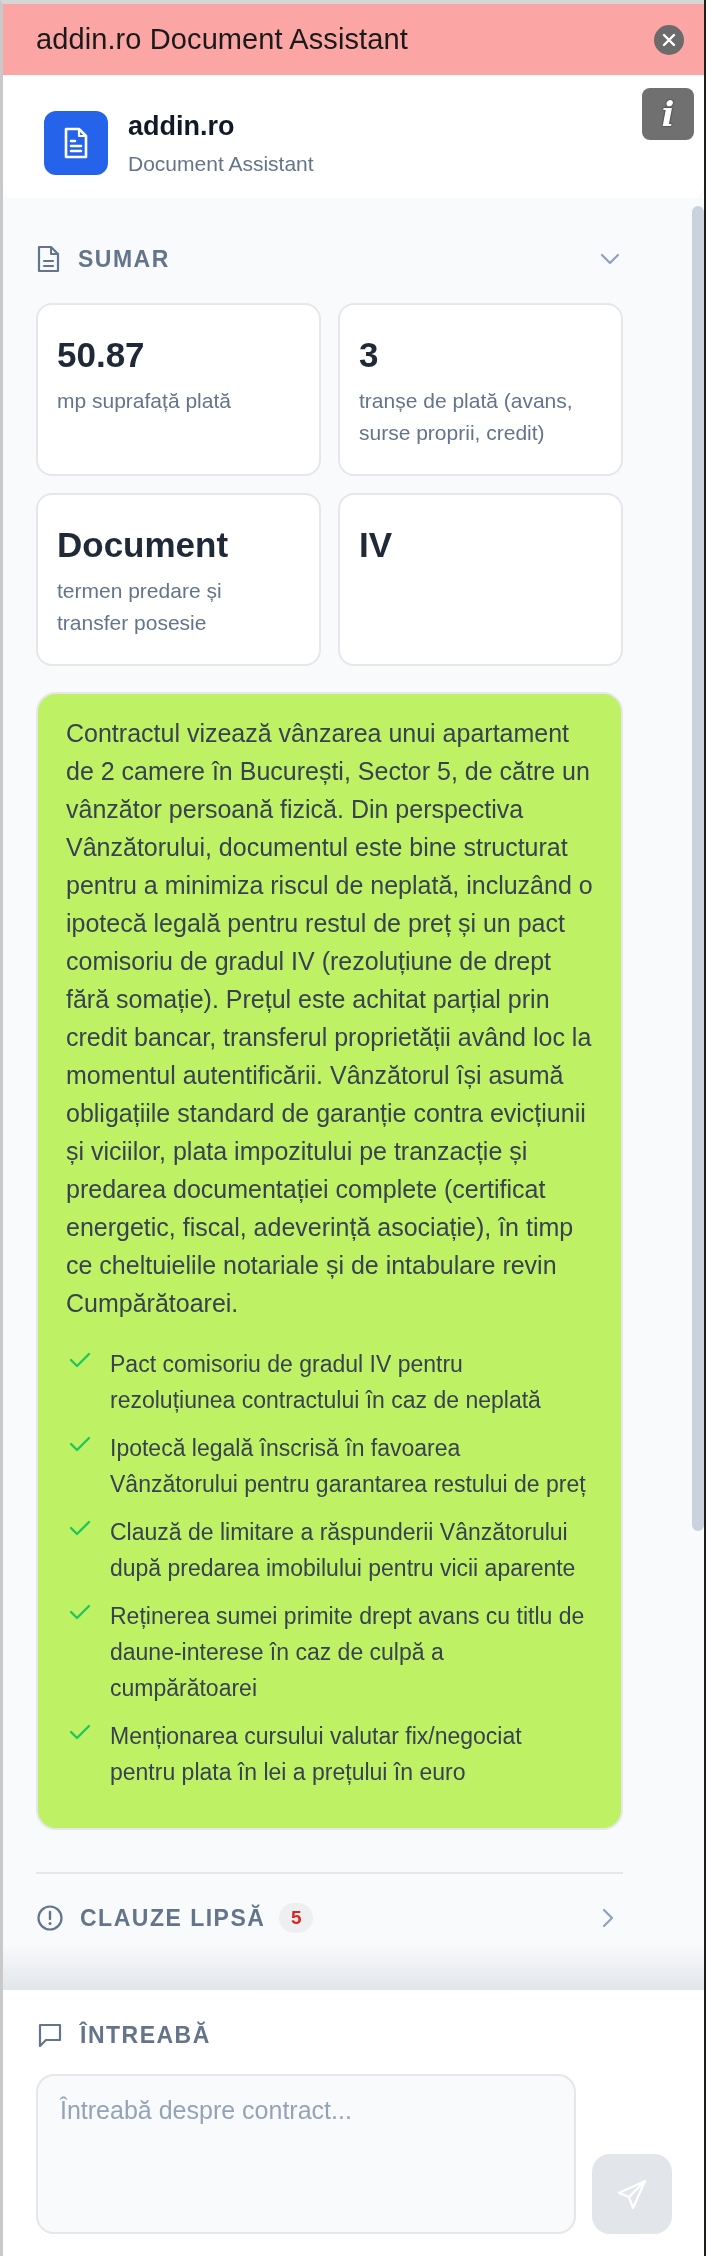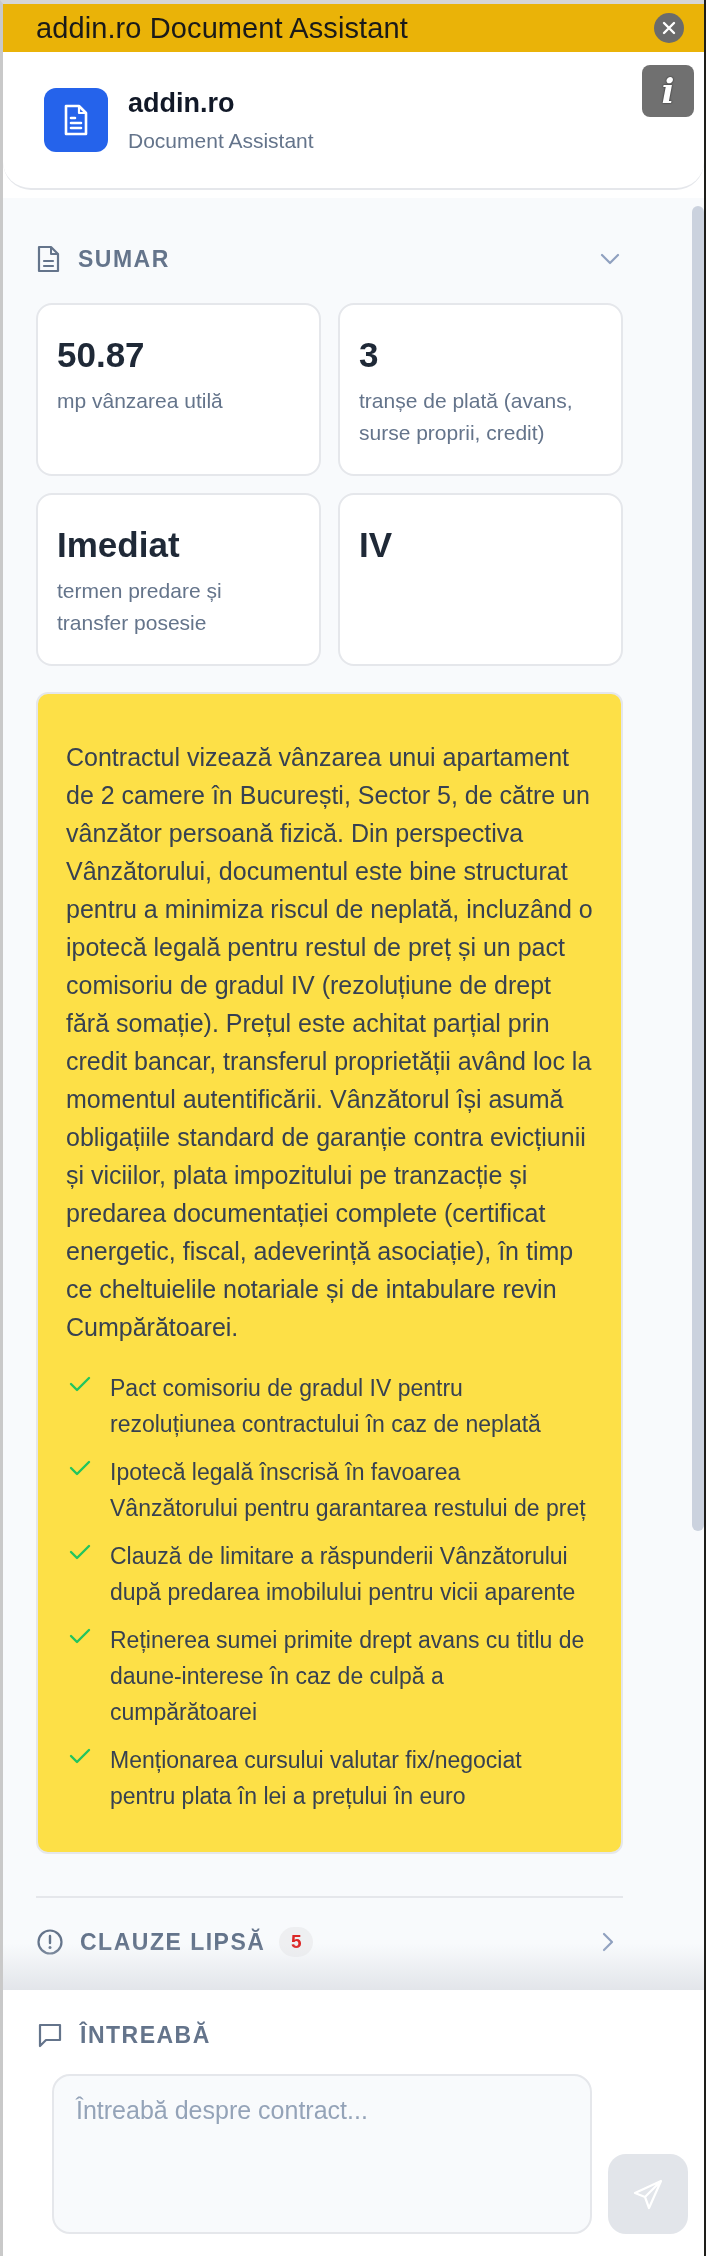--- a/index.html
+++ b/index.html
@@ -5,21 +5,21 @@
   * { box-sizing: border-box; margin: 0; padding: 0; }
   html, body { width: 706px; height: 2256px; overflow: hidden; background: #1e1e1a; }
   body { font-family: "Liberation Sans", "DejaVu Sans", sans-serif; position: relative; }
 
   .window {
     position: absolute; left: 0; top: 0; width: 704px; height: 2256px;
     background: #ffffff; border-left: 3px solid #c9c9c9; border-top: 4px solid #d6d6d6;
     overflow: hidden;
   }
   .titlebar {
-    height: 48px; background: #eab308; display: flex; align-items: center;
+    height: 71px; background: #fca5a5; display: flex; align-items: center;
     padding-left: 33px; padding-right: 20px; justify-content: space-between;
   }
   .titlebar .title { font-size: 29px; color: #1a1a1a; font-weight: 400; letter-spacing: 0.1px; }
   .close-btn {
     width: 30px; height: 30px; border-radius: 50%; background: #6b6b6b;
     display: flex; align-items: center; justify-content: center; cursor: pointer;
   }
 
   .header {
     height: 138px; position: relative; border-bottom: 2px solid #e5e7eb; background: #fff;
@@ -60,22 +60,22 @@
 
   .stats { display: grid; grid-template-columns: 1fr 1fr; gap: 17px 17px; margin-top: 26px; }
   .stat {
     background: #fff; border: 2px solid #e5e7eb; border-radius: 16px;
     height: 173px; padding: 30px 24px 0 19px;
   }
   .stat .value { font-size: 35px; font-weight: 700; color: #1f2937; line-height: 40px; }
   .stat .desc { font-size: 21px; color: #64748b; line-height: 32px; margin-top: 10px; }
 
   .summary-card {
-    background: #fde047; border: 2px solid #e5e7eb; border-radius: 12px;
-    margin-top: 26px; padding: 44px 28px 26px 28px;
+    background: #bef264; border: 2px solid #e5e7eb; border-radius: 20px;
+    margin-top: 26px; padding: 20px 28px 26px 28px;
   }
   .summary-card p { font-size: 25px; line-height: 38px; color: #374151; }
   .checks { list-style: none; margin-top: 24px; }
   .checks li { display: flex; align-items: flex-start; margin-bottom: 12px; }
   .checks li .txt { font-size: 23px; line-height: 36px; color: #374151; margin-left: 16px; }
   .checks li .chk { width: 28px; flex: 0 0 28px; margin-top: 4px; }
 
   .divider { height: 2px; background: #e5e7eb; margin-top: 42px; }
   .missing-head {
     display: flex; align-items: center; justify-content: space-between;
@@ -96,21 +96,21 @@
   }
 
   .ask {
     position: absolute; top: 1986px; left: 0; right: 0; bottom: 0; background: #fff;
     padding: 0 0 0 33px;
   }
   .ask .head { display: flex; align-items: center; margin-top: 28px; height: 34px; }
   .ask .head .label {
     font-size: 23px; font-weight: 700; color: #64748b; letter-spacing: 1.5px; margin-left: 16px;
   }
-  .ask .row { display: flex; align-items: flex-end; margin-top: 22px; justify-content: center; }
+  .ask .row { display: flex; align-items: flex-end; margin-top: 22px; }
   .ask textarea {
     width: 540px; height: 160px; border: 2px solid #e5e7eb; border-radius: 18px; background: #f8fafc;
     resize: none; padding: 20px 22px; font-size: 25px; color: #374151;
     font-family: "Liberation Sans", "DejaVu Sans", sans-serif; outline: none;
   }
   .ask textarea::placeholder { color: #94a3b8; }
   .send-btn {
     width: 80px; height: 80px; border-radius: 18px; background: #e2e5ea; margin-left: 16px;
     display: flex; align-items: center; justify-content: center; border: none; cursor: pointer;
   }
@@ -159,28 +159,28 @@
           <span class="label">SUMAR</span>
         </div>
         <svg width="22" height="14" viewBox="0 0 22 14" style="margin-right:2px">
           <path d="M3 3 L11 11 L19 3" fill="none" stroke="#8fa0bf" stroke-width="2.2" stroke-linecap="round" stroke-linejoin="round"></path>
         </svg>
       </div>
 
       <div class="stats">
         <div class="stat">
           <div class="value">50.87</div>
-          <div class="desc">mp vânzarea utilă</div>
+          <div class="desc">mp suprafață plată</div>
         </div>
         <div class="stat">
           <div class="value">3</div>
           <div class="desc">tranșe de plată (avans, surse proprii, credit)</div>
         </div>
         <div class="stat">
-          <div class="value">Imediat</div>
+          <div class="value">Document</div>
           <div class="desc">termen predare și transfer posesie</div>
         </div>
         <div class="stat">
           <div class="value">IV</div>
         </div>
       </div>
 
       <div class="summary-card">
         <p>Contractul vizează vânzarea unui apartament de 2 camere în București, Sector 5, de către un vânzător persoană fizică. Din perspectiva Vânzătorului, documentul este bine structurat pentru a minimiza riscul de neplată, incluzând o ipotecă legală pentru restul de preț și un pact comisoriu de gradul IV (rezoluțiune de drept fără somație). Prețul este achitat parțial prin credit bancar, transferul proprietății având loc la momentul autentificării. Vânzătorul își asumă obligațiile standard de garanție contra evicțiunii și viciilor, plata impozitului pe tranzacție și predarea documentației complete (certificat energetic, fiscal, adeverință asociație), în timp ce cheltuielile notariale și de intabulare revin Cumpărătoarei.</p>
         <ul class="checks">

